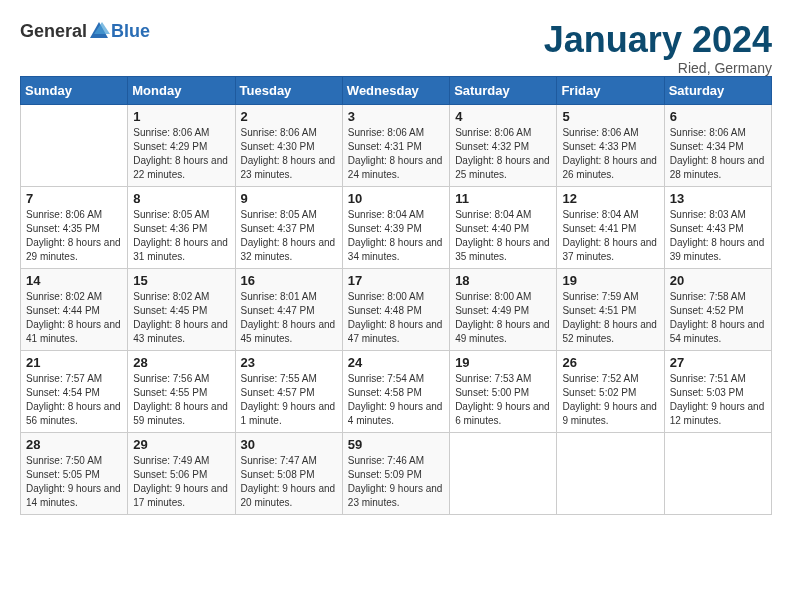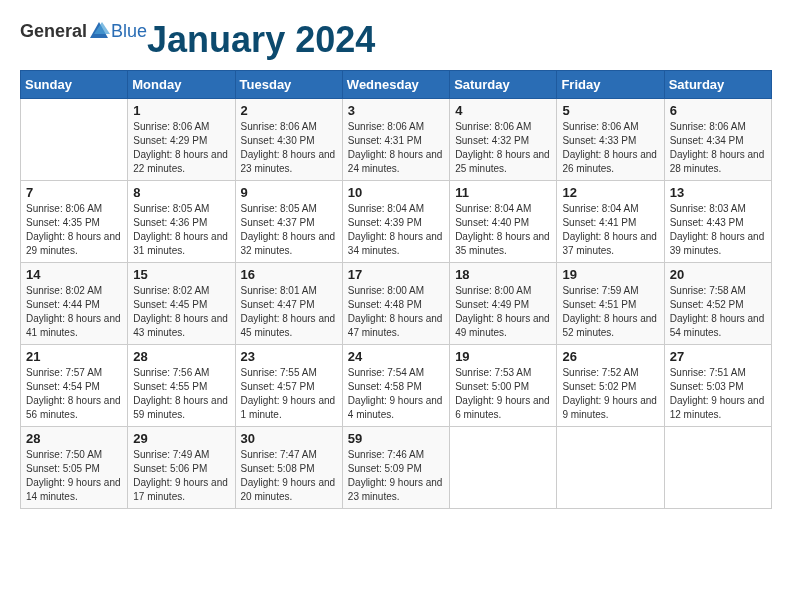--- a/index.html
+++ b/index.html
@@ -5,36 +5,35 @@
     * { box-sizing: border-box; margin: 0; padding: 0; }
     body {
       font-family: Arial, sans-serif;
       background: #fff;
       width: 792px;
       min-height: 612px;
       padding: 20px;
     }
     .header {
       display: flex;
-      justify-content: flex-start;
+      justify-content: space-between;
       align-items: flex-start;
-      margin-bottom: 10px;
     }
     .logo {
       display: flex;
       align-items: center;
     }
     .logo-text-general {
       font-size: 18px;
       font-weight: bold;
       color: #333;
     }
     .logo-text-blue {
       font-size: 18px;
-      font-weight: normal;
+      font-weight: bold;
       color: #2a6db5;
     }
     .title-area {
       text-align: right;
     }
     .month-title {
       font-size: 36px;
       font-weight: bold;
       color: #0c4a6e;
       line-height: 1.1;
@@ -90,20 +89,21 @@
   <div class="logo">
     <span class="logo-text-general">General</span>
     <svg width="22" height="22" viewBox="0 0 22 22" style="margin:0 1px;">
       <polygon points="11,2 20,18 2,18" fill="#2a6db5"></polygon>
       <polygon points="14,2 22,14 6,14" fill="#4a9fd5" opacity="0.7"></polygon>
     </svg>
     <span class="logo-text-blue">Blue</span>
   </div>
   <div class="title-area">
     <div class="month-title">January 2024</div>
+    <div class="subtitle">Ried, Germany</div>
   </div>
 </div>
 
 <table>
   <thead>
     <tr>
     <th>Sunday</th>
         <th>Monday</th>
         <th>Tuesday</th>
         <th>Wednesday</th>

